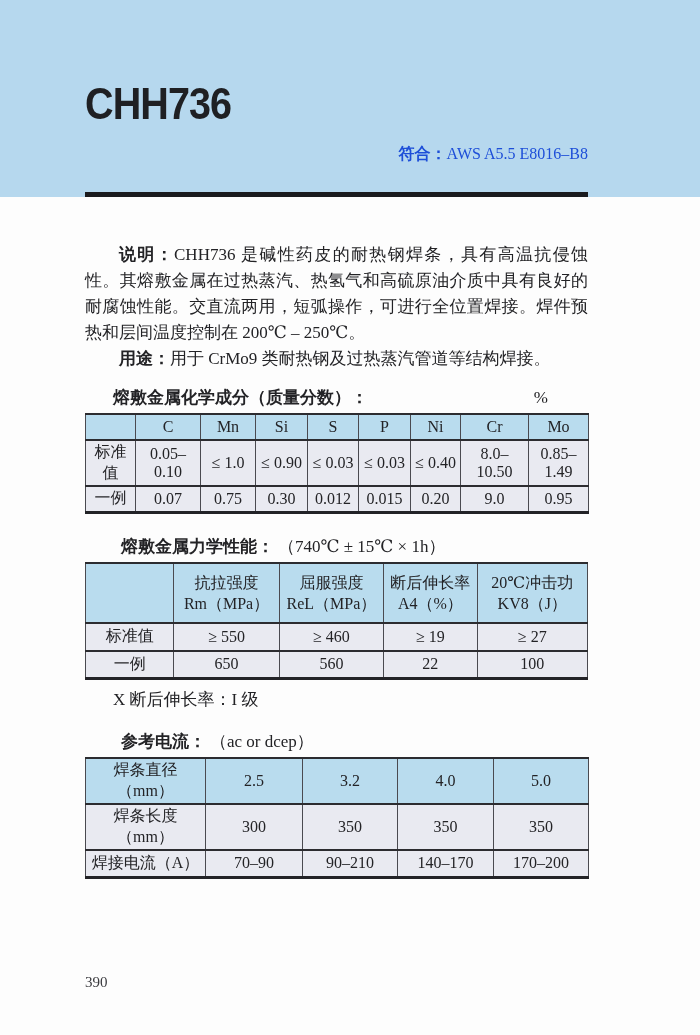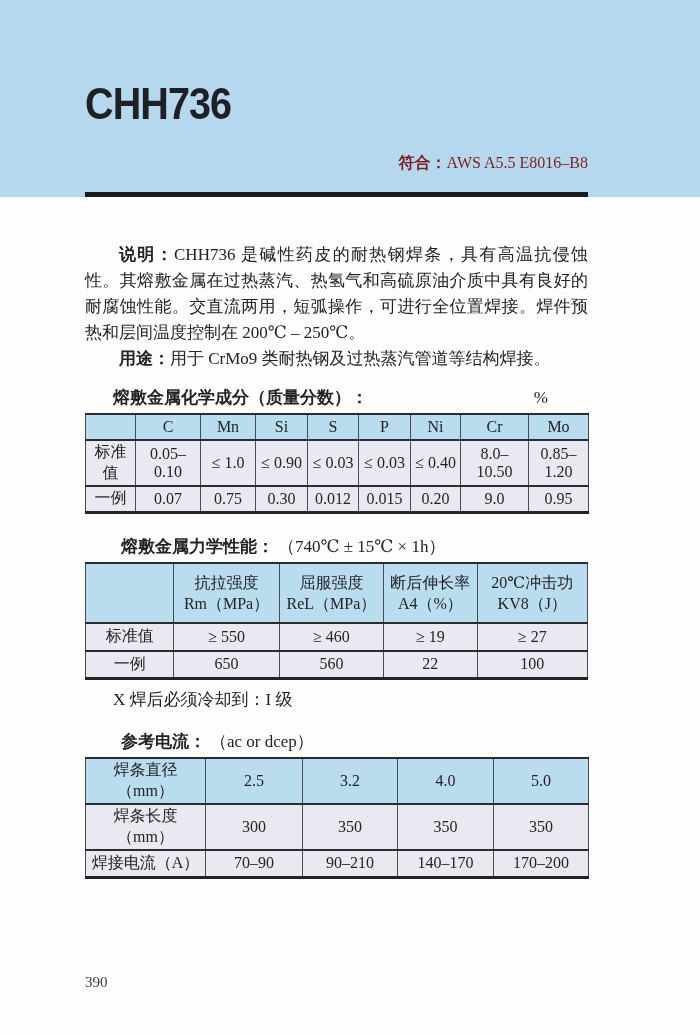--- a/index.html
+++ b/index.html
@@ -11,21 +11,21 @@
   
   .banner{position:absolute;top:0;left:0;width:700px;height:197px;background:#b6d8ee;}
   .model-title{
     position:absolute;left:85px;top:82px;margin:0;
     font-family:"Liberation Sans","DejaVu Sans",sans-serif;
     font-weight:800;font-size:43px;line-height:43px;color:#1f2023;
     letter-spacing:-1px;transform:scale(0.92,1.04);transform-origin:left top;
   }
   .spec-line{
     position:absolute;left:85px;top:144px;width:503px;text-align:right;
-    font-size:16px;color:#7f1d1d;margin-top:9px;
+    font-size:16px;color:#1d4ed8;
   }
   .spec-label{font-family:"Liberation Sans","DejaVu Sans",sans-serif;font-weight:700;}
   .header-rule{position:absolute;left:85px;top:192px;width:503px;height:5px;background:#1b1b1e;}
   
   .content{position:absolute;left:85px;top:198px;width:503px;}
   .para{margin:0;font-size:17px;line-height:26px;text-align:justify;text-indent:2em;}
   .para.first{margin-top:44px;}
   .lbl{font-family:"Liberation Sans","DejaVu Sans",sans-serif;font-weight:700;}
   
   .tbl-title{
@@ -113,21 +113,21 @@
     </tr>
     <tr class="data">
       <td class="rowlabel">标准值</td>
       <td>0.05–0.10</td>
       <td>≤ 1.0</td>
       <td>≤ 0.90</td>
       <td>≤ 0.03</td>
       <td>≤ 0.03</td>
       <td>≤ 0.40</td>
       <td>8.0–10.50</td>
-      <td>0.85–1.20</td>
+      <td>0.85–1.49</td>
     </tr>
     <tr class="data">
       <td class="rowlabel">一例</td>
       <td>0.07</td>
       <td>0.75</td>
       <td>0.30</td>
       <td>0.012</td>
       <td>0.015</td>
       <td>0.20</td>
       <td>9.0</td>
@@ -179,21 +179,21 @@
     </tr>
     <tr class="data">
       <td class="rowlabel">一例</td>
       <td>650</td>
       <td>560</td>
       <td>22</td>
       <td>100</td>
     </tr>
   </tbody>
     </table>
-  <p class="xray">X 焊后必须冷却到：I 级</p>
+  <p class="xray">X 断后伸长率：I 级</p>
 
   <div class="tbl-title mt-curr">
     <span class="t-left">
       <span class="t-main">参考电流：</span>
       <span class="t-sub">（ac or dcep）</span>
     </span>
   </div>
   <table class="curr">
     <colgroup>
       <col style="width:120px">

